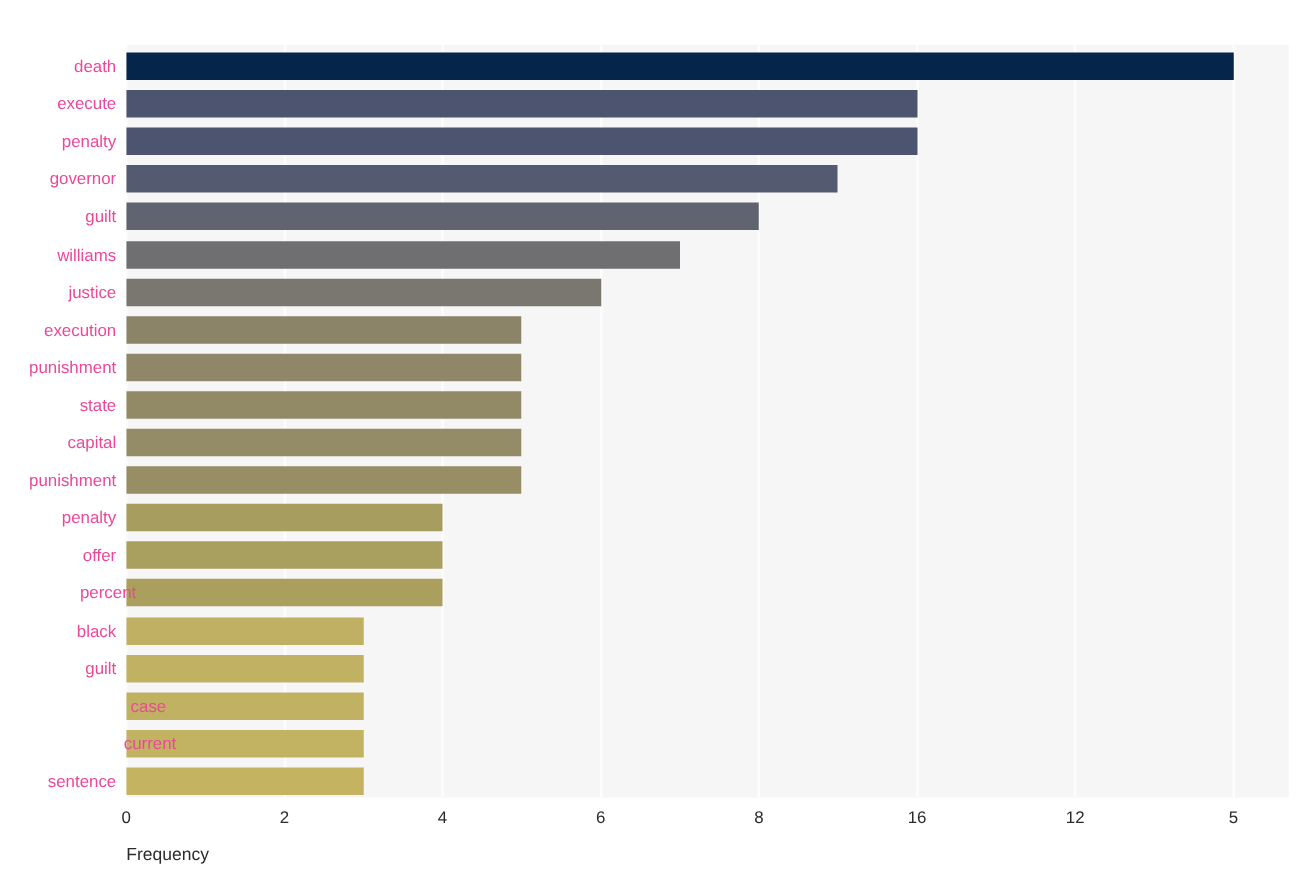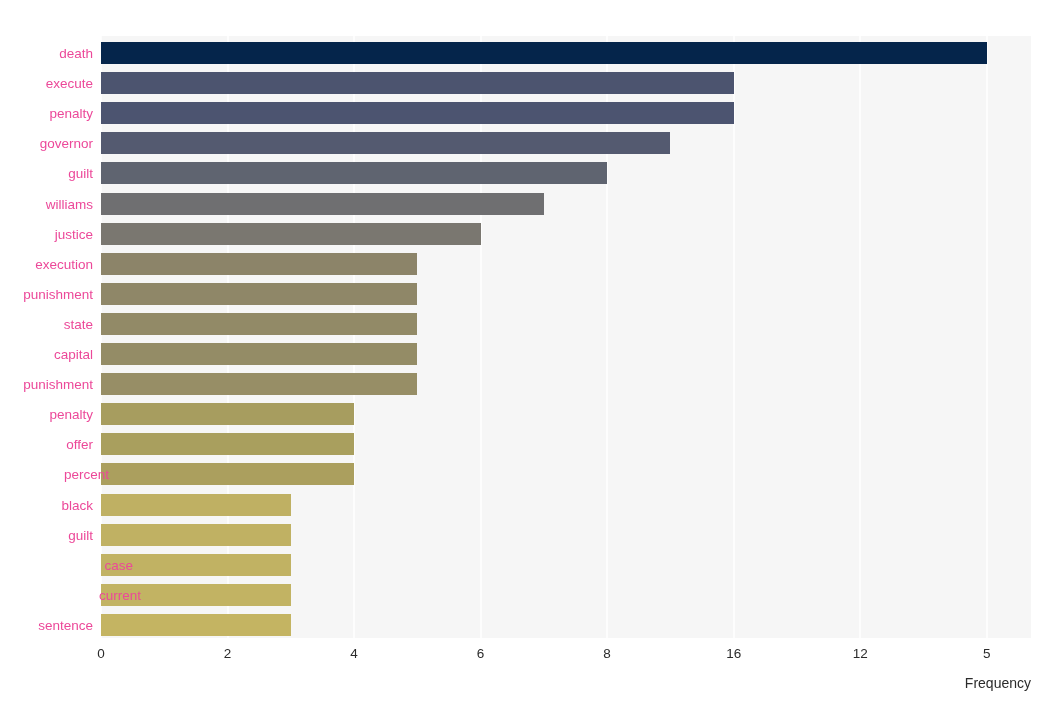--- a/index.html
+++ b/index.html
@@ -89,21 +89,21 @@
     color: #2b2b2b;
     transform: translateX(-50%);
     white-space: nowrap;
   }
 
   #xlabel {
     position: absolute;
     top: 675px;
     left: 101px;
     width: 930px;
-    text-align: right;
+    text-align: left;
     font-size: 14px;
     color: #2b2b2b;
   }
 </style>
 </head>
 <body>
 
 <div id="figure">
 
 

